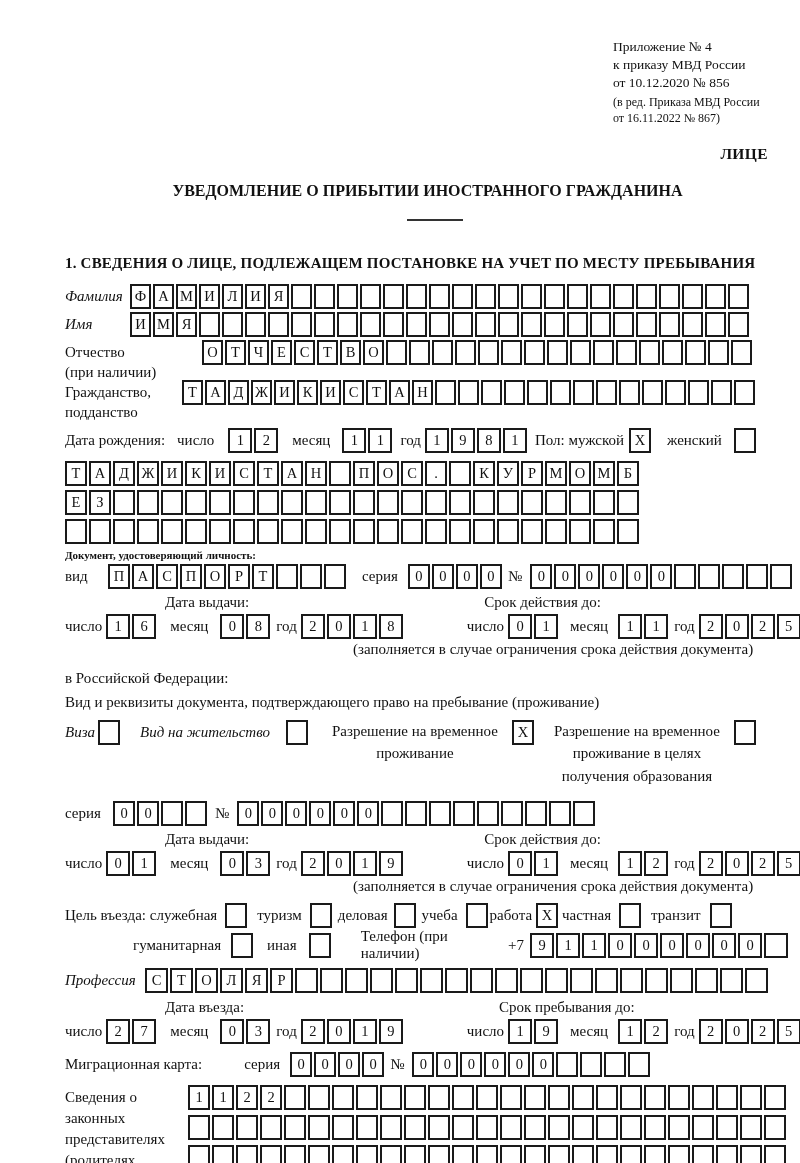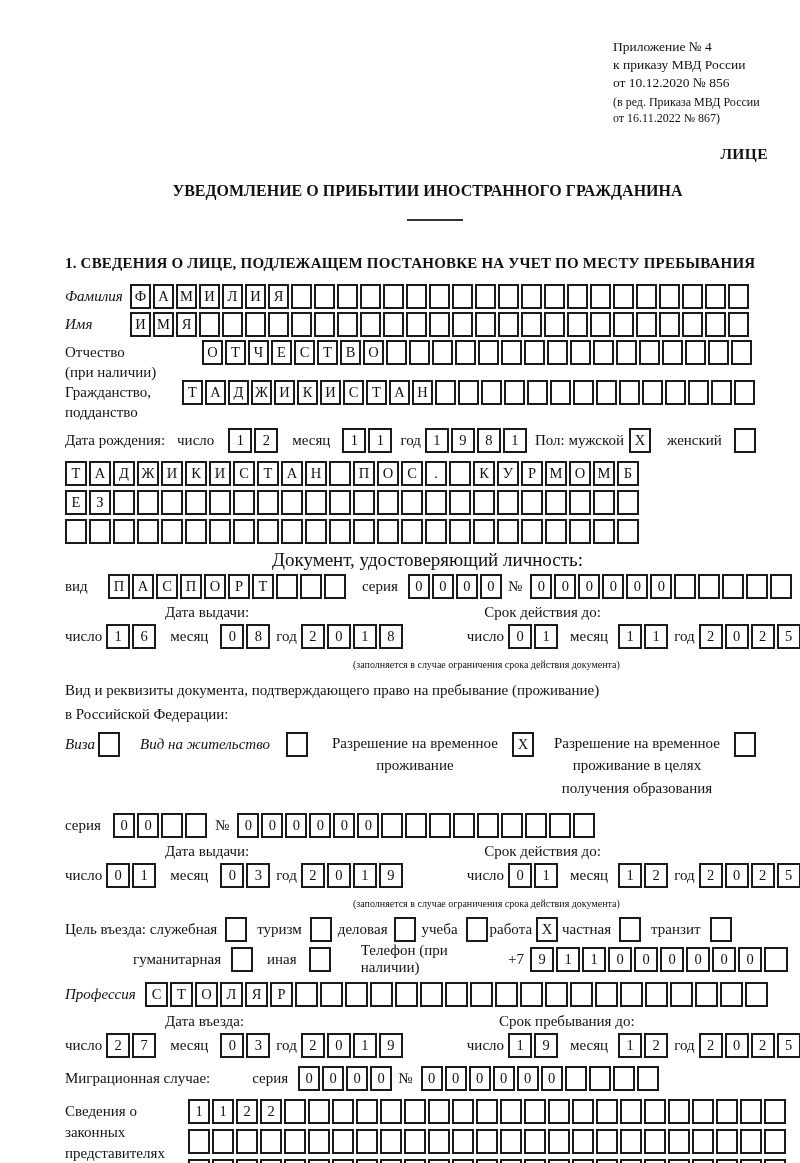--- a/index.html
+++ b/index.html
@@ -22,22 +22,22 @@
   .cells { white-space: nowrap; }
   .cell {
     display: inline-block; width: 21px; height: 25px; border: 2px solid #1a1a1a;
     margin-right: 2px; text-align: center; font-size: 14.5px; line-height: 20px;
     vertical-align: top; background: #fff;
   }
   .md .cell { width: 22px; }
   .wide .cell { width: 24px; }
   .pf .cell { width: 23px; }
   .cbx .cell { width: 22px; }
-  .center-b { text-align: center; font-weight: normal; font-size: 19px; margin-top: 5px; }
-  .note { font-size: 10px; margin-top: 10px; }
+  .center-b { text-align: left; font-weight: bold; font-size: 11px; margin-top: 5px; }
+  .note { font-size: 15px; margin-top: 2px; }
   .txt { line-height: 1.6; margin-top: 8px; }
   .ctr { text-align: center; line-height: 1.5; }
 </style>
 </head>
 <body>
 
 <div class="page">
 
   <div class="hdr">
     <div>Приложение № 4</div>
@@ -131,22 +131,22 @@
     <span style="margin-left:62px">число</span>
     <span class="cells wide" style="margin-left:4px"><span class="cell">0</span><span class="cell">1</span></span>
     <span style="margin-left:10px">месяц</span>
     <span class="cells wide" style="margin-left:10px"><span class="cell">1</span><span class="cell">1</span></span>
     <span style="margin-left:4px">год</span>
     <span class="cells wide" style="margin-left:4px"><span class="cell">2</span><span class="cell">0</span><span class="cell">2</span><span class="cell">5</span></span>
   </div>
   <div class="note" style="margin-left:288px">(заполняется в случае ограничения срока действия документа)</div>
 
   <div class="txt">
+    <div>в Российской Федерации:</div>
     <div>Вид и реквизиты документа, подтверждающего право на пребывание (проживание)</div>
-    <div>в Российской Федерации:</div>
   </div>
 
   <div class="row" style="margin-top:6px">
     <span class="lbl">Виза</span>
     <span class="cells cbx" style="margin-left:3px"><span class="cell"></span></span>
     <span class="lbl" style="margin-left:18px">Вид на жительство</span>
     <span class="cells cbx" style="margin-left:16px"><span class="cell"></span></span>
     <div class="ctr" style="margin-left:22px">
       <div>Разрешение на временное</div>
       <div>проживание</div>
@@ -232,21 +232,21 @@
     <span class="cells wide" style="margin-left:4px"><span class="cell">2</span><span class="cell">0</span><span class="cell">1</span><span class="cell">9</span></span>
     <span style="margin-left:62px">число</span>
     <span class="cells wide" style="margin-left:4px"><span class="cell">1</span><span class="cell">9</span></span>
     <span style="margin-left:10px">месяц</span>
     <span class="cells wide" style="margin-left:10px"><span class="cell">1</span><span class="cell">2</span></span>
     <span style="margin-left:4px">год</span>
     <span class="cells wide" style="margin-left:4px"><span class="cell">2</span><span class="cell">0</span><span class="cell">2</span><span class="cell">5</span></span>
   </div>
 
   <div class="row vc" style="margin-top:8px">
-    <span>Миграционная случае:</span>
+    <span>Миграционная карта:</span>
     <span style="margin-left:42px">серия</span>
     <span class="cells md" style="margin-left:10px"><span class="cell">0</span><span class="cell">0</span><span class="cell">0</span><span class="cell">0</span></span>
     <span style="margin:0 8px 0 4px">№</span>
     <span class="cells md"><span class="cell">0</span><span class="cell">0</span><span class="cell">0</span><span class="cell">0</span><span class="cell">0</span><span class="cell">0</span><span class="cell"></span><span class="cell"></span><span class="cell"></span><span class="cell"></span></span>
   </div>
 
   <div class="row" style="margin-top:8px">
     <div class="lbl2" style="flex:0 0 123px;line-height:21px">
       <div>Сведения о</div>
       <div>законных</div>

